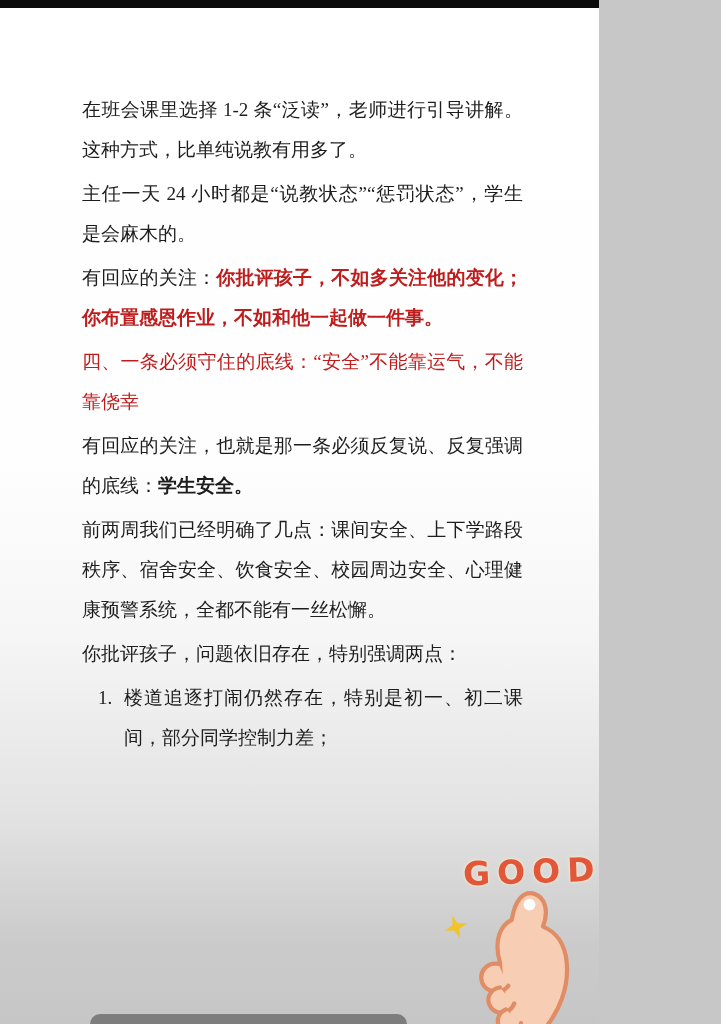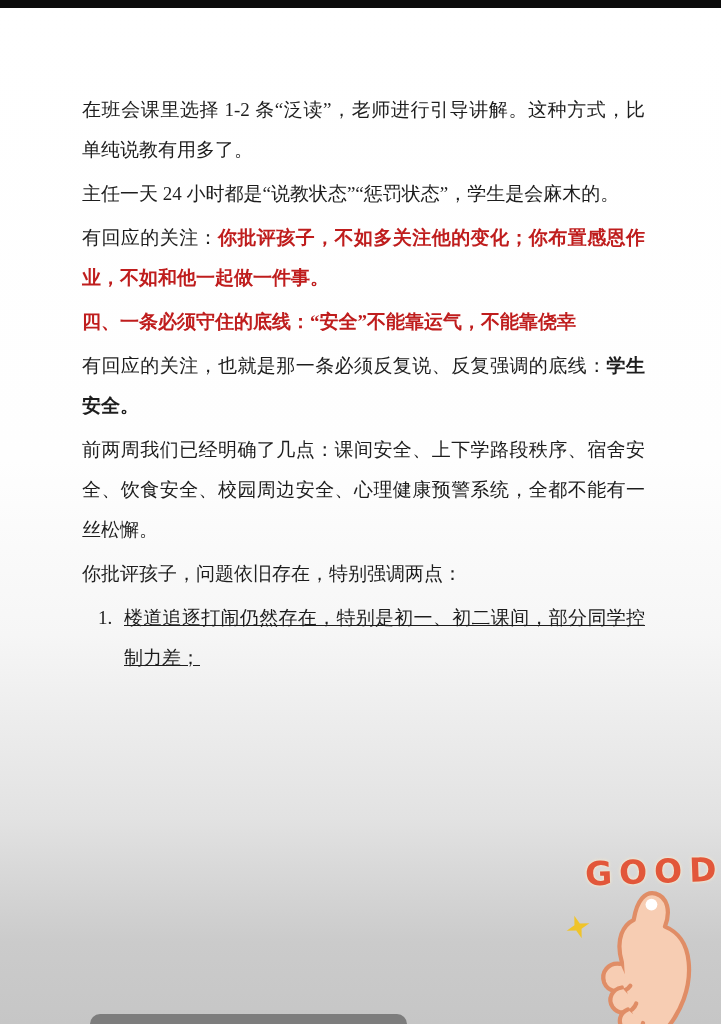--- a/index.html
+++ b/index.html
@@ -3,21 +3,21 @@
 <meta charset="utf-8">
 <style>
   html, body { margin: 0; padding: 0; }
   body {
     width: 721px; height: 1024px;
     font-family: "Liberation Serif", "DejaVu Serif", serif;
     background: #c7c7c7;
   }
   .screen {
     position: relative;
-    width: 721px; height: 1024px;
+    width: 599px; height: 1024px;
     overflow: hidden;
     background: linear-gradient(180deg, #ffffff 0%, #fefefe 45%, #f6f6f6 62%, #e2e2e2 80%, #cbcbcb 92%, #c6c6c6 100%);
   }
   .top-bar {
     position: absolute; top: 0; left: 0;
     width: 100%; height: 8px;
     background: #0b0b0b;
   }
   .doc {
     position: absolute; top: 8px; left: 0; right: 0;
@@ -33,28 +33,28 @@
     color: #bf1d1d;
     font-weight: bold;
     font-size: 30px;
     line-height: 57px;
     letter-spacing: 0.5px;
   }
   .heading-line { display: block; white-space: nowrap; }
   .heading-tail { font-size: 19px; font-weight: normal; color: #1d1d1d; padding-left: 13px; letter-spacing: 0; }
   .red-bold { color: #bf1d1d; font-weight: bold; }
   .bold-black { font-weight: bold; }
-  .section-heading { color: #bf1d1d; font-weight: bold; }
+  .section-heading { color: #bf1d1d; font-weight: normal; }
   .list-row {
     display: flex;
     padding-left: 16px;
     margin-bottom: 4px;
   }
   .list-num { flex: 0 0 26px; }
-  .list-text { flex: 1; text-decoration: underline; }
+  .list-text { flex: 1; }
   
   .sticker {
     position: absolute;
     right: 14px; bottom: 0;
     width: 150px; height: 172px;
   }
   .sticker-word {
     position: absolute; top: 0; left: 28px;
     font-family: "DejaVu Sans", sans-serif;
     font-weight: bold;

